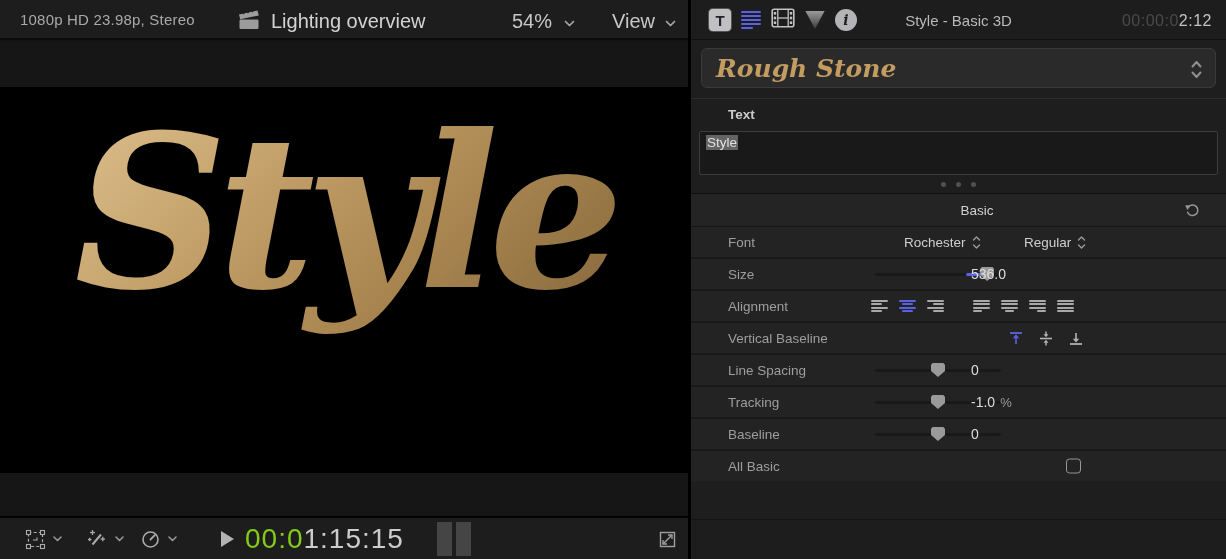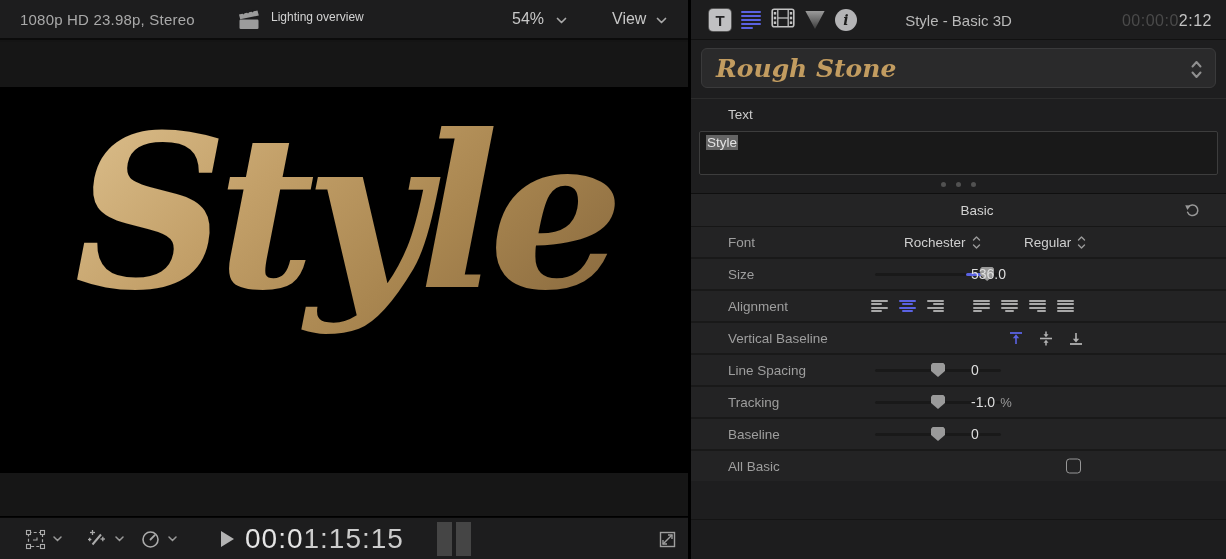--- a/index.html
+++ b/index.html
@@ -7,40 +7,40 @@
   body { font-family:"Liberation Sans", sans-serif; }
   #app { position:relative; width:1226px; height:559px; background:#000; overflow:hidden;
          -webkit-user-select:none; user-select:none; }
 
   
   #viewer { position:absolute; left:0; top:0; width:688px; height:418px; background:#141414; }
 
   .vheader { position:relative; width:100%; height:40px; background:#1d1d1e; border-bottom:2px solid #0b0b0b; }
   .vheader .fmt { position:absolute; left:20px; top:11px; font-size:15px; color:#a9a9a9; letter-spacing:.2px; }
   .clapper { position:absolute; left:237px; top:9px; }
-  .vtitle { position:absolute; left:271px; top:10px; font-size:12px; color:#d3d3d3; }
+  .vtitle { position:absolute; left:271px; top:10px; font-size:20px; color:#d3d3d3; }
   .zoomgrp { position:absolute; left:512px; top:10px; display:flex; align-items:center; gap:12px; cursor:default; }
   .viewgrp { position:absolute; left:612px; top:10px; display:flex; align-items:center; gap:10px; cursor:default; }
-  .hdrbtn { font-size:16px; color:#c7c7c7; }
+  .hdrbtn { font-size:20px; color:#c7c7c7; }
 
   .vstage { position:absolute; left:0; top:42px; width:688px; height:474px; background:#161616; }
   .canvas { position:absolute; left:0; top:45px; width:688px; height:386px; background:#000; overflow:hidden; }
   .goldtext { position:absolute; left:0; right:0; top:-12px; text-align:center;
       font-family:"DejaVu Serif", serif; font-style:italic; font-weight:bold;
       font-size:212px; letter-spacing:-10px; line-height:1.3;
       background:linear-gradient(135deg,#e0c492 8%, #c3a069 38%, #a98650 62%, #7e6038 96%);
       -webkit-background-clip:text; background-clip:text; color:transparent;
       filter:drop-shadow(3px 5px 3px rgba(0,0,0,0.75)); }
 
   .vtoolbar { position:absolute; left:0; top:517px; width:688px; height:42px; background:#1d1d1e; border-top:1px solid #060606; }
   .tool { position:absolute; display:flex; align-items:center; gap:7px; top:0; height:42px; cursor:default; }
   .playbtn { position:absolute; left:221px; top:13px; width:0; height:0;
       border-left:13px solid #b3b3b3; border-top:8px solid transparent; border-bottom:8px solid transparent; }
   .timecode { position:absolute; left:245px; top:5px; font-size:28px; font-weight:400; letter-spacing:1px; color:#cccccc; }
-  .timecode .dim { color:#e5e5e5; }
+  .timecode .dim { color:#84cc16; }
   .meter { position:absolute; top:4px; width:15px; height:34px; background:#454545; }
   .expandbtn { position:absolute; right:11px; top:12px; }
 
   .chev { display:inline-block; }
 
   
   #divider { position:absolute; left:688px; top:0; width:3px; height:559px; background:#000; }
 
   
   #inspector { position:absolute; left:691px; top:0; width:535px; height:559px; background:#1e1e1f; overflow:hidden; }
@@ -59,21 +59,21 @@
   .tri-icon { width:20px; height:18px; background:linear-gradient(180deg,#9b9b9b,#3c3c3c);
       clip-path:polygon(2% 0, 98% 0, 50% 100%); }
 
   .preset { margin:8px 10px 0 10px; height:40px; background:#2a2a2b; border:1px solid #3a3a3b; border-radius:6px;
       position:relative; display:flex; align-items:center; cursor:default; }
   .preset .pname { margin-left:14px; font-family:"DejaVu Serif", serif; font-style:italic; font-weight:bold;
       font-size:25px; color:#c29c60; letter-spacing:0px; }
   .preset .ud { position:absolute; right:12px; top:10px; }
 
   .text-section { margin-top:10px; border-top:1px solid #2c2c2c; padding-top:8px; }
-  .text-label { margin-left:37px; font-size:13.5px; color:#cbcbcb; }
+  .text-label { margin-left:37px; font-size:13.5px; color:#cbcbcb;font-weight:bold; }
   .textbox { margin:9px 8px 0 8px; height:44px; background:#191919; border:1px solid #3d3d3d; border-radius:2px;
       padding:3px 6px; font-size:13.5px; color:#e2e2e2; cursor:text; }
   .textbox .sel { background:#646464; padding:0 1px; }
   .dots { display:flex; justify-content:center; gap:10px; padding:7px 0 6px 0; cursor:default; }
   .dots span { width:5px; height:5px; border-radius:50%; background:#515151; }
 
   .section-head { position:relative; height:34px; background:#242425; border-top:1px solid #0f0f0f; border-bottom:1px solid #161616;
       display:flex; align-items:center;justify-content:center; }
   .section-head .stitle { margin-left:37px; font-size:13.5px; color:#d2d2d2; }
   .reset-btn { position:absolute; right:26px; top:9px; cursor:default; }

